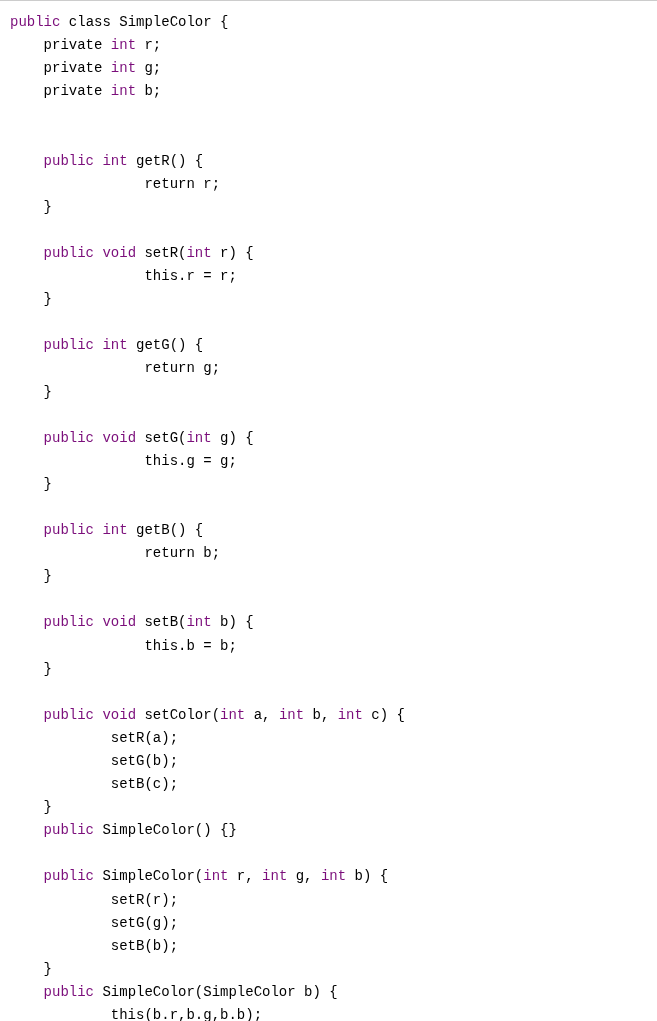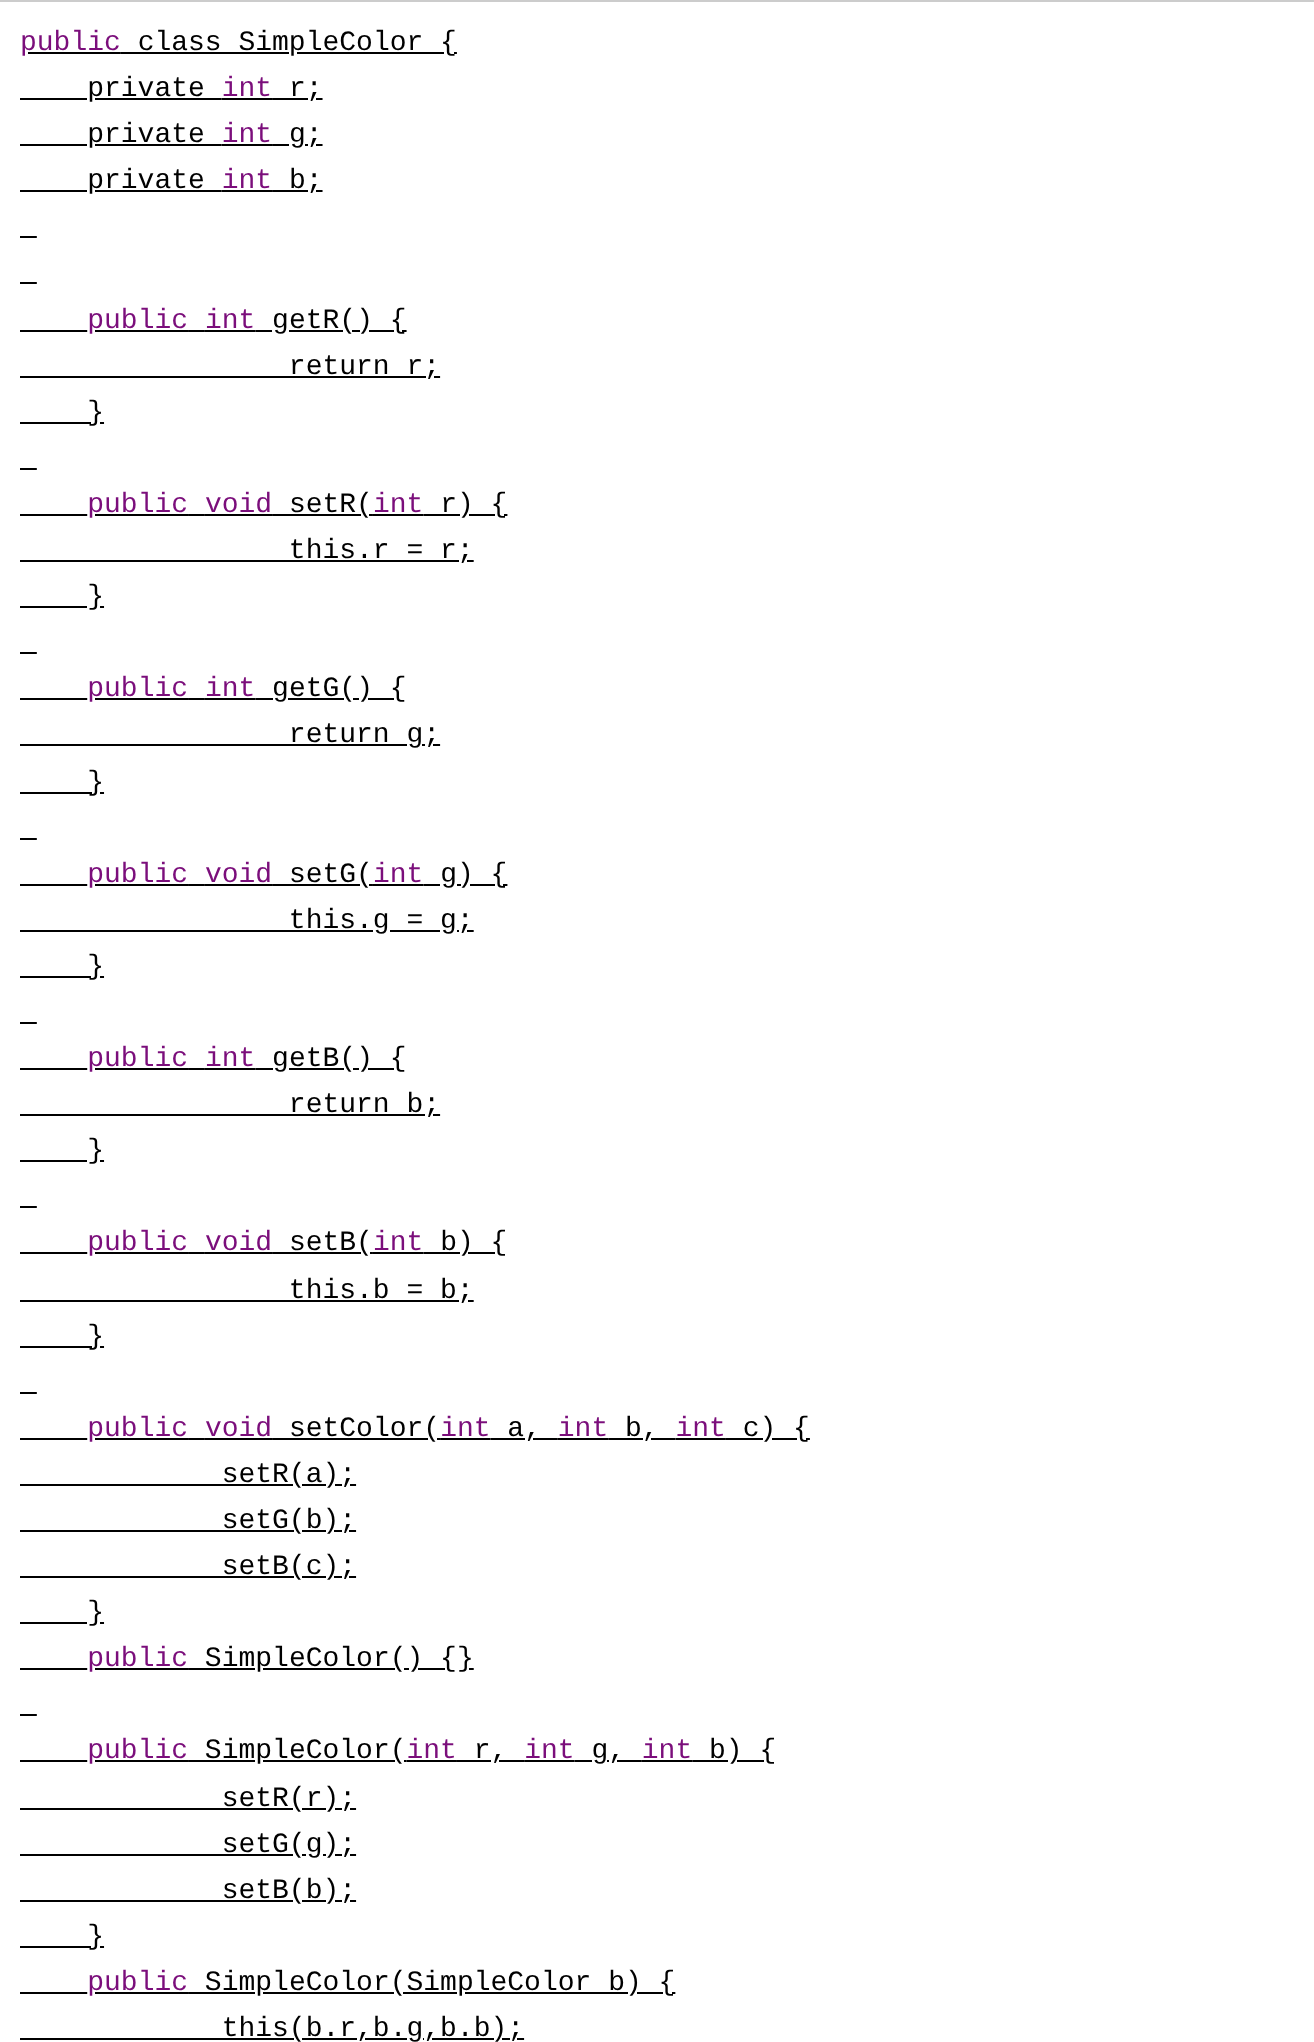--- a/index.html
+++ b/index.html
@@ -31,21 +31,20 @@
       font-size: 14px;
       line-height: 1.65;
     }
 
     .kw { color: #7b0e7b; font-weight: normal; } 
     .plain { color: #000000; }
 
     .line {
       display: block;
       min-height: 1.65em;
-      text-decoration: underline;
     }
   </style>
 </head>
 <body>
 
 <div class="code-container">
   <div class="code-block" id="code-render"><span class="line"><span class="kw">public</span><span class="plain"> class SimpleColor {</span></span><span class="line"><span class="plain">    private </span><span class="kw">int</span><span class="plain"> r;</span></span><span class="line"><span class="plain">    private </span><span class="kw">int</span><span class="plain"> g;</span></span><span class="line"><span class="plain">    private </span><span class="kw">int</span><span class="plain"> b;</span></span><span class="line">&nbsp;</span><span class="line">&nbsp;</span><span class="line"><span class="plain">    </span><span class="kw">public</span><span class="plain"> </span><span class="kw">int</span><span class="plain"> getR() {</span></span><span class="line"><span class="plain">                return r;</span></span><span class="line"><span class="plain">    }</span></span><span class="line">&nbsp;</span><span class="line"><span class="plain">    </span><span class="kw">public</span><span class="plain"> </span><span class="kw">void</span><span class="plain"> setR(</span><span class="kw">int</span><span class="plain"> r) {</span></span><span class="line"><span class="plain">                this.r = r;</span></span><span class="line"><span class="plain">    }</span></span><span class="line">&nbsp;</span><span class="line"><span class="plain">    </span><span class="kw">public</span><span class="plain"> </span><span class="kw">int</span><span class="plain"> getG() {</span></span><span class="line"><span class="plain">                return g;</span></span><span class="line"><span class="plain">    }</span></span><span class="line">&nbsp;</span><span class="line"><span class="plain">    </span><span class="kw">public</span><span class="plain"> </span><span class="kw">void</span><span class="plain"> setG(</span><span class="kw">int</span><span class="plain"> g) {</span></span><span class="line"><span class="plain">                this.g = g;</span></span><span class="line"><span class="plain">    }</span></span><span class="line">&nbsp;</span><span class="line"><span class="plain">    </span><span class="kw">public</span><span class="plain"> </span><span class="kw">int</span><span class="plain"> getB() {</span></span><span class="line"><span class="plain">                return b;</span></span><span class="line"><span class="plain">    }</span></span><span class="line">&nbsp;</span><span class="line"><span class="plain">    </span><span class="kw">public</span><span class="plain"> </span><span class="kw">void</span><span class="plain"> setB(</span><span class="kw">int</span><span class="plain"> b) {</span></span><span class="line"><span class="plain">                this.b = b;</span></span><span class="line"><span class="plain">    }</span></span><span class="line">&nbsp;</span><span class="line"><span class="plain">    </span><span class="kw">public</span><span class="plain"> </span><span class="kw">void</span><span class="plain"> setColor(</span><span class="kw">int</span><span class="plain"> a, </span><span class="kw">int</span><span class="plain"> b, </span><span class="kw">int</span><span class="plain"> c) {</span></span><span class="line"><span class="plain">            setR(a);</span></span><span class="line"><span class="plain">            setG(b);</span></span><span class="line"><span class="plain">            setB(c);</span></span><span class="line"><span class="plain">    }</span></span><span class="line"><span class="plain">    </span><span class="kw">public</span><span class="plain"> SimpleColor() {}</span></span><span class="line">&nbsp;</span><span class="line"><span class="plain">    </span><span class="kw">public</span><span class="plain"> SimpleColor(</span><span class="kw">int</span><span class="plain"> r, </span><span class="kw">int</span><span class="plain"> g, </span><span class="kw">int</span><span class="plain"> b) {</span></span><span class="line"><span class="plain">            setR(r);</span></span><span class="line"><span class="plain">            setG(g);</span></span><span class="line"><span class="plain">            setB(b);</span></span><span class="line"><span class="plain">    }</span></span><span class="line"><span class="plain">    </span><span class="kw">public</span><span class="plain"> SimpleColor(SimpleColor b) {</span></span><span class="line"><span class="plain">            this(b.r,b.g,b.b);</span></span></div>
 </div>
 
 </body></html>

